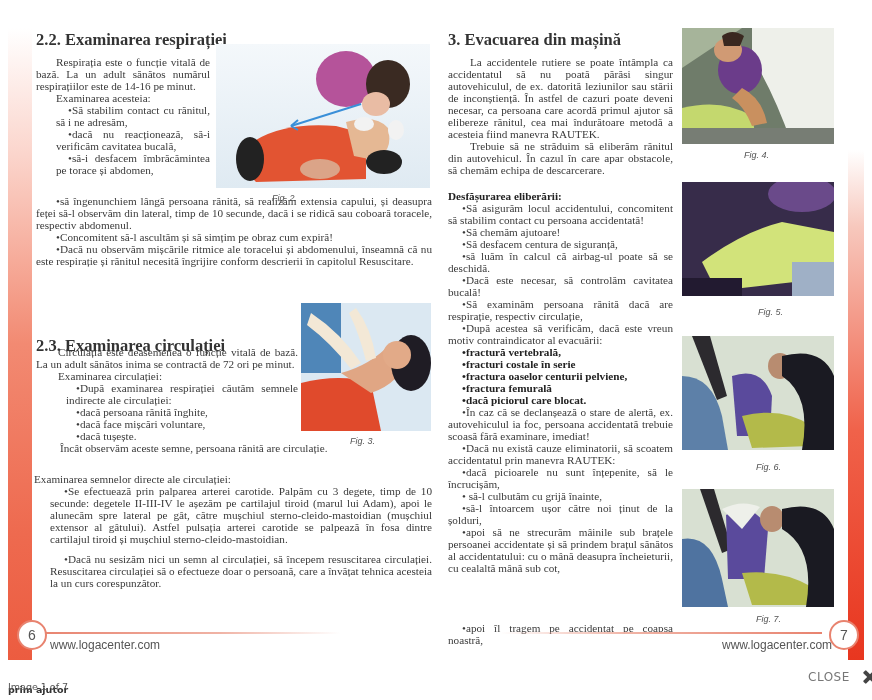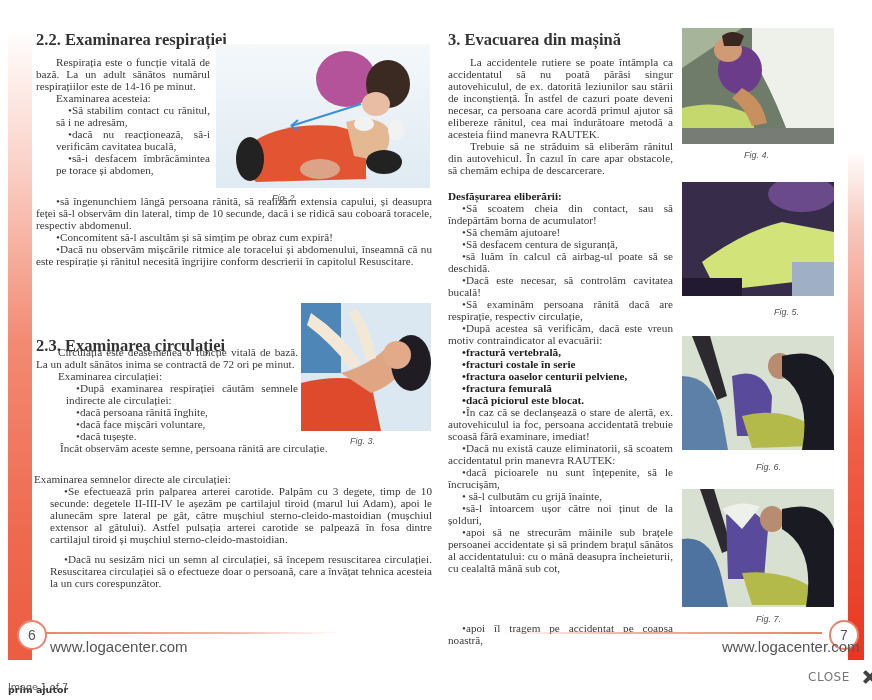--- a/index.html
+++ b/index.html
@@ -41,21 +41,21 @@
     .footer-line-right {
       position: absolute; left: 500px; top: 632px; width: 322px; height: 2px;
       background: linear-gradient(to left, #e8836f 0%, #f0b3a5 60%, rgba(255,255,255,0) 100%);
     }
     .page-num {
       position: absolute; width: 30px; height: 30px; border-radius: 50%;
       background: #fff; border: 2px solid #e8836f;
       font-family: "Liberation Sans", sans-serif; font-size: 14px; color: #555;
       display: flex; align-items: center; justify-content: center;
     }
-    .site { position: absolute; font-family: "Liberation Sans", sans-serif; font-size: 15px; color: #555; }
+    .site { position: absolute; font-family: "Liberation Sans", sans-serif; font-size: 12px; color: #555; }
 
     
     .caption-title { position: absolute; left: 8px; top: 684px; font-family: "DejaVu Sans", sans-serif; font-weight: bold; font-size: 9.5px; color: #333; }
     .caption-sub { position: absolute; left: 8px; top: 681px; font-family: "DejaVu Sans", sans-serif; font-size: 9.5px; color: #555; }
     .close-btn { position: absolute; left: 808px; top: 669px; display: flex; align-items: center; gap: 12px; cursor: pointer; }
     .close-label { font-family: "DejaVu Sans", sans-serif; font-size: 12px; color: #777; letter-spacing: 0.5px; }
     .close-icon { width: 16px; height: 16px; position: relative; }
     .close-icon::before, .close-icon::after {
       content: ""; position: absolute; left: 6px; top: 0; width: 4px; height: 16px; background: #444; border-radius: 1px;
     }
@@ -139,32 +139,32 @@
     <div class="site" style="left:50px; top:638px;">www.logacenter.com</div>
   </div>
 
   <div class="page page-right">
     <h2 style="left:12px; top:30px;">3. Evacuarea din mașină</h2>
 
     <div class="txt" style="left:12px; top:56px; width:225px;">
       <p style="text-indent:22px;">La accidentele rutiere se poate întâmpla ca accidentatul să nu poată părăsi singur autovehiculul, de ex. datorită leziunilor sau stării de inconștiență. În astfel de cazuri poate deveni necesar, ca persoana care acordă primul ajutor să elibereze rănitul, cea mai îndurătoare metodă a acesteia fiind manevra RAUTEK.</p>
       <p style="text-indent:22px;">Trebuie să ne străduim să eliberăm rănitul din autovehicul. În cazul în care apar obstacole, să chemăm echipa de descarcerare.</p>
       <p class="bold" style="margin-top:14px;">Desfășurarea eliberării:</p>
-      <p style="text-indent:14px;">•Să scoatem cheia din contact, sau să îndepărtăm borna de acumulator!</p>
+      <p style="text-indent:14px;">•Să asigurăm locul accidentului, concomitent să stabilim contact cu persoana accidentată!</p>
       <p style="text-indent:14px;">•Să chemăm ajutoare!</p>
       <p style="text-indent:14px;">•Să desfacem centura de siguranță,</p>
       <p style="text-indent:14px;">•să luăm în calcul că airbag-ul poate să se deschidă.</p>
       <p style="text-indent:14px;">•Dacă este necesar, să controlăm cavitatea bucală!</p>
       <p style="text-indent:14px;">•Să examinăm persoana rănită dacă are respirație, respectiv circulație,</p>
       <p style="text-indent:14px;">•După acestea să verificăm, dacă este vreun motiv contraindicator al evacuării:</p>
       <p class="bold" style="padding-left:14px;">•fractură vertebrală,</p>
       <p class="bold" style="padding-left:14px;">•fracturi costale în serie</p>
       <p class="bold" style="padding-left:14px;">•fractura oaselor centurii pelviene,</p>
       <p class="bold" style="padding-left:14px;">•fractura femurală</p>
-      <p class="bold" style="padding-left:14px;">•dacă piciorul este blocat.</p>
+      <p class="bold" style="padding-left:14px;">•dacă piciorul care blocat.</p>
       <p style="text-indent:14px;">•În caz că se declanșează o stare de alertă, ex. autovehiculul ia foc, persoana accidentată trebuie scoasă fără examinare, imediat!</p>
       <p style="text-indent:14px;">•Dacă nu există cauze eliminatorii, să scoatem accidentatul prin manevra RAUTEK:</p>
       <p style="text-indent:14px;">•dacă picioarele nu sunt înțepenite, să le încrucișăm,</p>
       <p style="text-indent:14px;">• să-l culbutăm cu grijă înainte,</p>
       <p style="text-indent:14px;">•să-l întoarcem ușor către noi ținut de la șolduri,</p>
       <p style="text-indent:14px;">•apoi să ne strecurăm mâinile sub brațele persoanei accidentate și să prindem brațul sănătos al accidentatului: cu o mână deasupra încheieturii, cu cealaltă mână sub cot,</p>
       <p style="text-indent:14px;margin-top:48px;">•apoi îl tragem pe accidentat pe coapsa noastră,</p>
     </div>
 
     <div class="fig" style="left:246px; top:28px; width:152px; height:116px; background:#8e9a84;">
@@ -184,21 +184,21 @@
 
     <div class="fig" style="left:246px; top:182px; width:152px; height:114px; background:#3a2e4e;">
       <svg width="152" height="114" viewBox="0 0 152 114">
         <rect width="152" height="114" fill="#372c4a"></rect>
         <ellipse cx="120" cy="12" rx="34" ry="18" fill="#6a4a8a"></ellipse>
         <path d="M20 80 Q60 50 100 40 L152 50 L152 96 Q110 100 60 106 L30 100Z" fill="#d2e37a"></path>
         <rect x="110" y="80" width="42" height="34" fill="#9fb0c6"></rect>
         <rect x="0" y="96" width="60" height="18" fill="#221a30"></rect>
       </svg>
     </div>
-    <div class="figcap" style="left:338px; top:307px;text-align:center;">Fig. 5.</div>
+    <div class="figcap" style="left:322px; top:307px;text-align:center;">Fig. 5.</div>
 
     <div class="fig" style="left:246px; top:336px; width:152px; height:114px; background:#cdd7cb;">
       <svg width="152" height="114" viewBox="0 0 152 114">
         <rect width="152" height="114" fill="#d8e0d2"></rect>
         <path d="M10 0 L28 0 L45 60 L35 64Z" fill="#2c2a2e"></path>
         <path d="M0 40 Q30 40 40 80 L46 114 L0 114Z" fill="#5d80a8"></path>
         <path d="M50 40 Q80 30 90 60 L88 100 L55 100Z" fill="#5a4a9c"></path>
         <ellipse cx="98" cy="30" rx="12" ry="13" fill="#b88c70"></ellipse>
         <path d="M60 80 Q100 70 130 90 L128 110 L70 112Z" fill="#b3ba4a"></path>
         <path d="M100 20 Q140 10 152 40 L152 114 L120 114 Q130 60 100 40Z" fill="#1a1a22"></path>

